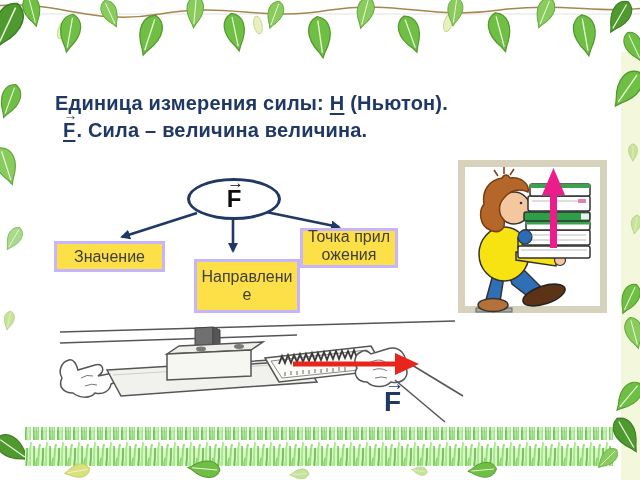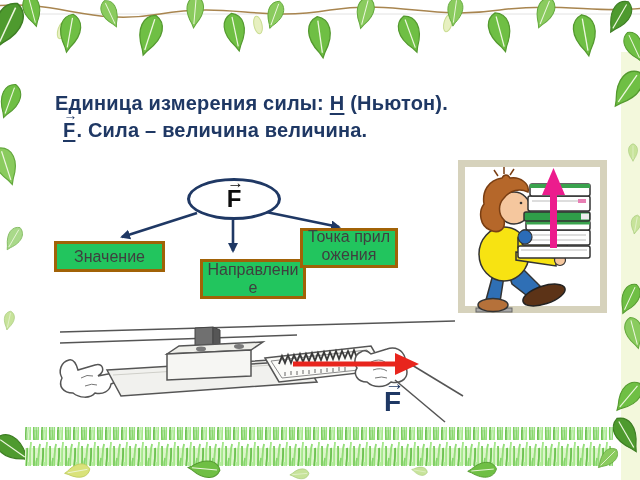--- a/index.html
+++ b/index.html
@@ -15,25 +15,25 @@
   .vec .arr{position:absolute;left:50%;top:-0.62em;transform:translateX(-40%);
             font-size:0.7em;line-height:1;font-weight:bold;}
   .fsym{margin:0 1px 0 8px;}
 
   
   .arrows-svg{position:absolute;left:60px;top:168px;z-index:1;}
   .ellipse{position:absolute;left:187px;top:178px;width:94px;height:42px;box-sizing:border-box;
            border:3px solid #1F3864;border-radius:50%;background:#fff;z-index:2;
            display:flex;align-items:center;justify-content:center;}
   .sym{font-weight:bold;font-size:24px;color:#0d0d0d;}
-  .dbox{position:absolute;box-sizing:border-box;border:3px solid #a16207;background:#22c55e;z-index:2;
+  .dbox{position:absolute;box-sizing:border-box;border:3px solid #c4b5fd;background:#fde047;z-index:2;
         color:#3f3f3f;font-size:16px;display:flex;align-items:center;justify-content:center;
         text-align:center;overflow:visible;}
   .b1{left:54px;top:241px;width:111px;height:31px;}
-  .b2{left:200px;top:259px;width:106px;height:40px;align-items:center;}
+  .b2{left:194px;top:259px;width:106px;height:54px;align-items:center;}
   .b2 .lbl{width:92px;line-height:18px;word-break:break-all;}
   .b3{left:300px;top:228px;width:98px;height:40px;}
   .b3 .lbl{width:88px;line-height:18px;word-break:break-all;margin-top:0;}
   .b3 .lbl{transform:translateY(-2px);}
 
   
   .exp-svg{position:absolute;left:55px;top:318px;z-index:1;}
   .f-exp{position:absolute;left:384px;top:386px;z-index:2;
          font-weight:bold;font-size:28px;color:#1F3864;}
 

